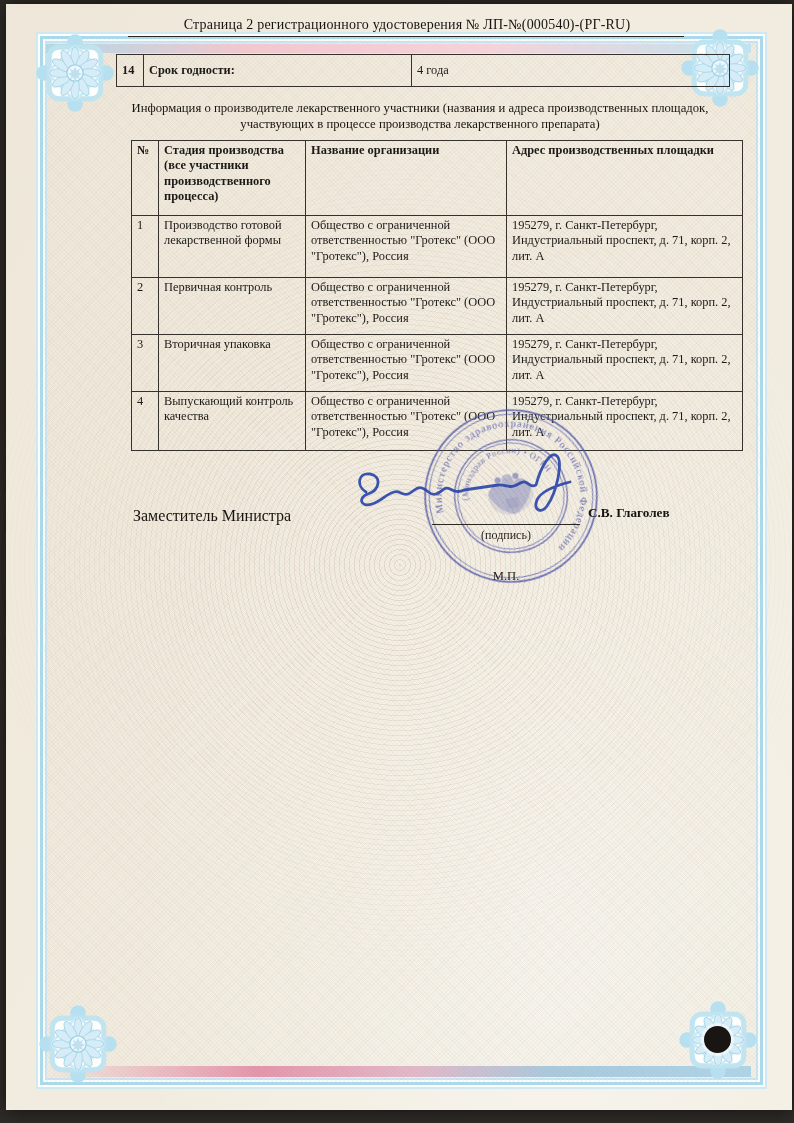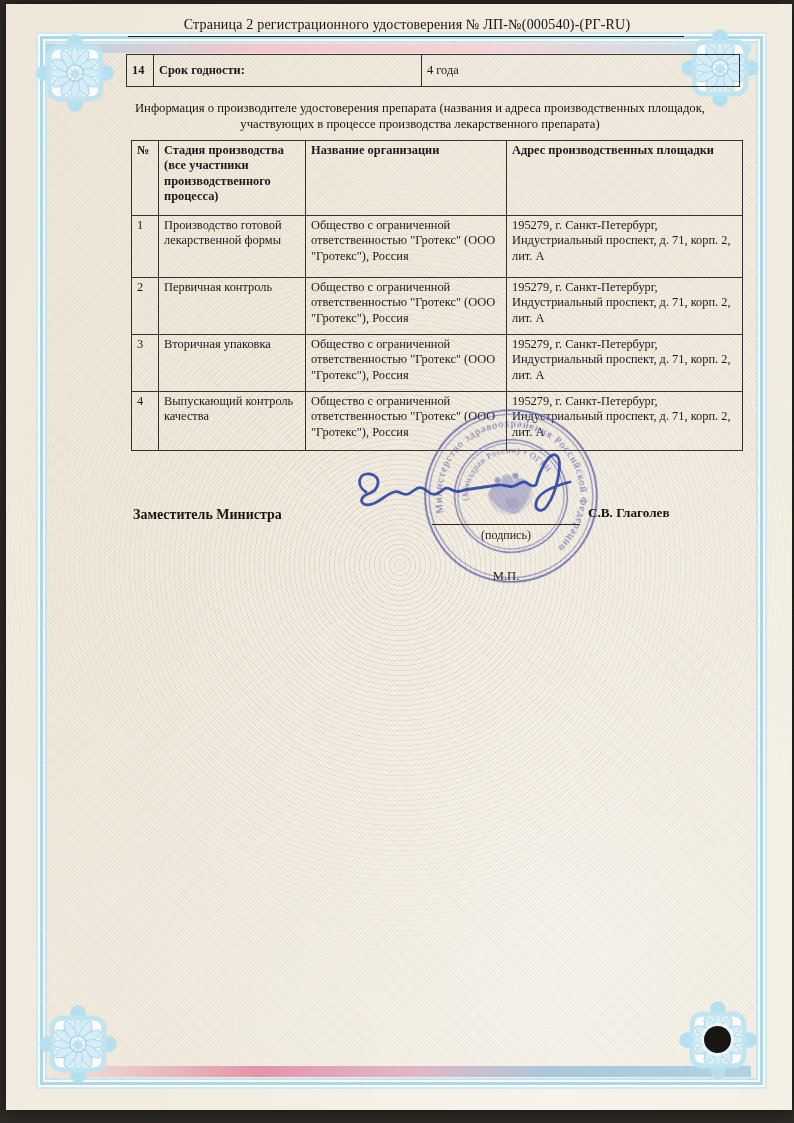--- a/index.html
+++ b/index.html
@@ -56,32 +56,32 @@
   .doc-title {
     position:absolute; left:8px; top:13px; width:786px; text-align:center;
     font-size:14px; color:#161412; letter-spacing:0.2px;
   }
   .title-underline { position:absolute; left:122px; top:32px; width:556px; height:0; border-top:1.3px solid #2a2723; }
   table { border-collapse:collapse; table-layout:fixed; position:absolute; }
   td, th {
     border:1.4px solid #35322d; padding:2px 5px; vertical-align:top;
     font-size:12.4px; line-height:1.24; color:#1c1a18; text-align:left; font-weight:normal;
   }
-  .shelf-table { left:120px; top:50px; width:613px; }
+  .shelf-table { left:110px; top:50px; width:613px; }
   .shelf-table td { vertical-align:middle; height:27px; }
   .shelf-num, .shelf-label { font-weight:bold; }
   .shelf-value { text-align:left; }
   .info-par {
     position:absolute; left:94px; top:97px; width:640px; text-align:center;
     font-size:12.7px; color:#17140f; line-height:1.25;
   }
   .main-table { left:125px; top:136px; width:611px; }
   .main-table th { font-weight:bold; height:70px; }
   .r1 td { height:57px; } .r2 td { height:52px; } .r3 td { height:52px; } .r4 td { height:54px; }
-  .sig-position { position:absolute; left:127px; top:503px; font-size:14px; font-weight:bold; color:#17140f; }
+  .sig-position { position:absolute; left:127px; top:503px; font-size:16px; font-weight:normal; color:#17140f; }
   .signer-name { position:absolute; left:582px; top:501px; font-size:13.2px; font-weight:bold; color:#17140f; }
   .sig-line { position:absolute; left:426px; top:520px; width:148px; border-top:1.6px solid #2a2620; }
   .sig-caption { position:absolute; left:426px; top:524px; width:148px; text-align:center; font-size:12px; color:#221f1a; }
   .seal-mark { position:absolute; left:426px; top:551px; width:148px; text-align:center; font-size:12.6px; color:#221f1a;margin-top:14px; }
   .stamp { position:absolute; left:413px; top:400px; width:184px; height:184px;
     transform:rotate(-14deg); filter:blur(0.35px); }
   .signature-svg { position:absolute; left:344px; top:440px; width:236px; height:88px; }
   .hidden-defs { position:absolute; width:0; height:0; overflow:hidden; }
 </style>
 </head>
@@ -149,21 +149,21 @@
       </colgroup>
     <tbody>
         <tr>
       <td class="shelf-num">14</td>
       <td class="shelf-label">Срок годности:</td>
       <td class="shelf-value">4 года</td>
     </tr>
   </tbody>
     </table>
 
-  <div class="info-par">Информация о производителе удостоверения препарата (названия и адреса производственных площадок, участвующих в процессе производства лекарственного препарата)</div>
+  <div class="info-par">Информация о производителе лекарственного участники (названия и адреса производственных площадок, участвующих в процессе производства лекарственного препарата)</div>
 
   <table class="main-table">
     <colgroup>
         <col style="width:27px">
         <col style="width:147px">
         <col style="width:201px">
         <col style="width:236px">
       </colgroup>
     <tbody>
         <tr>

